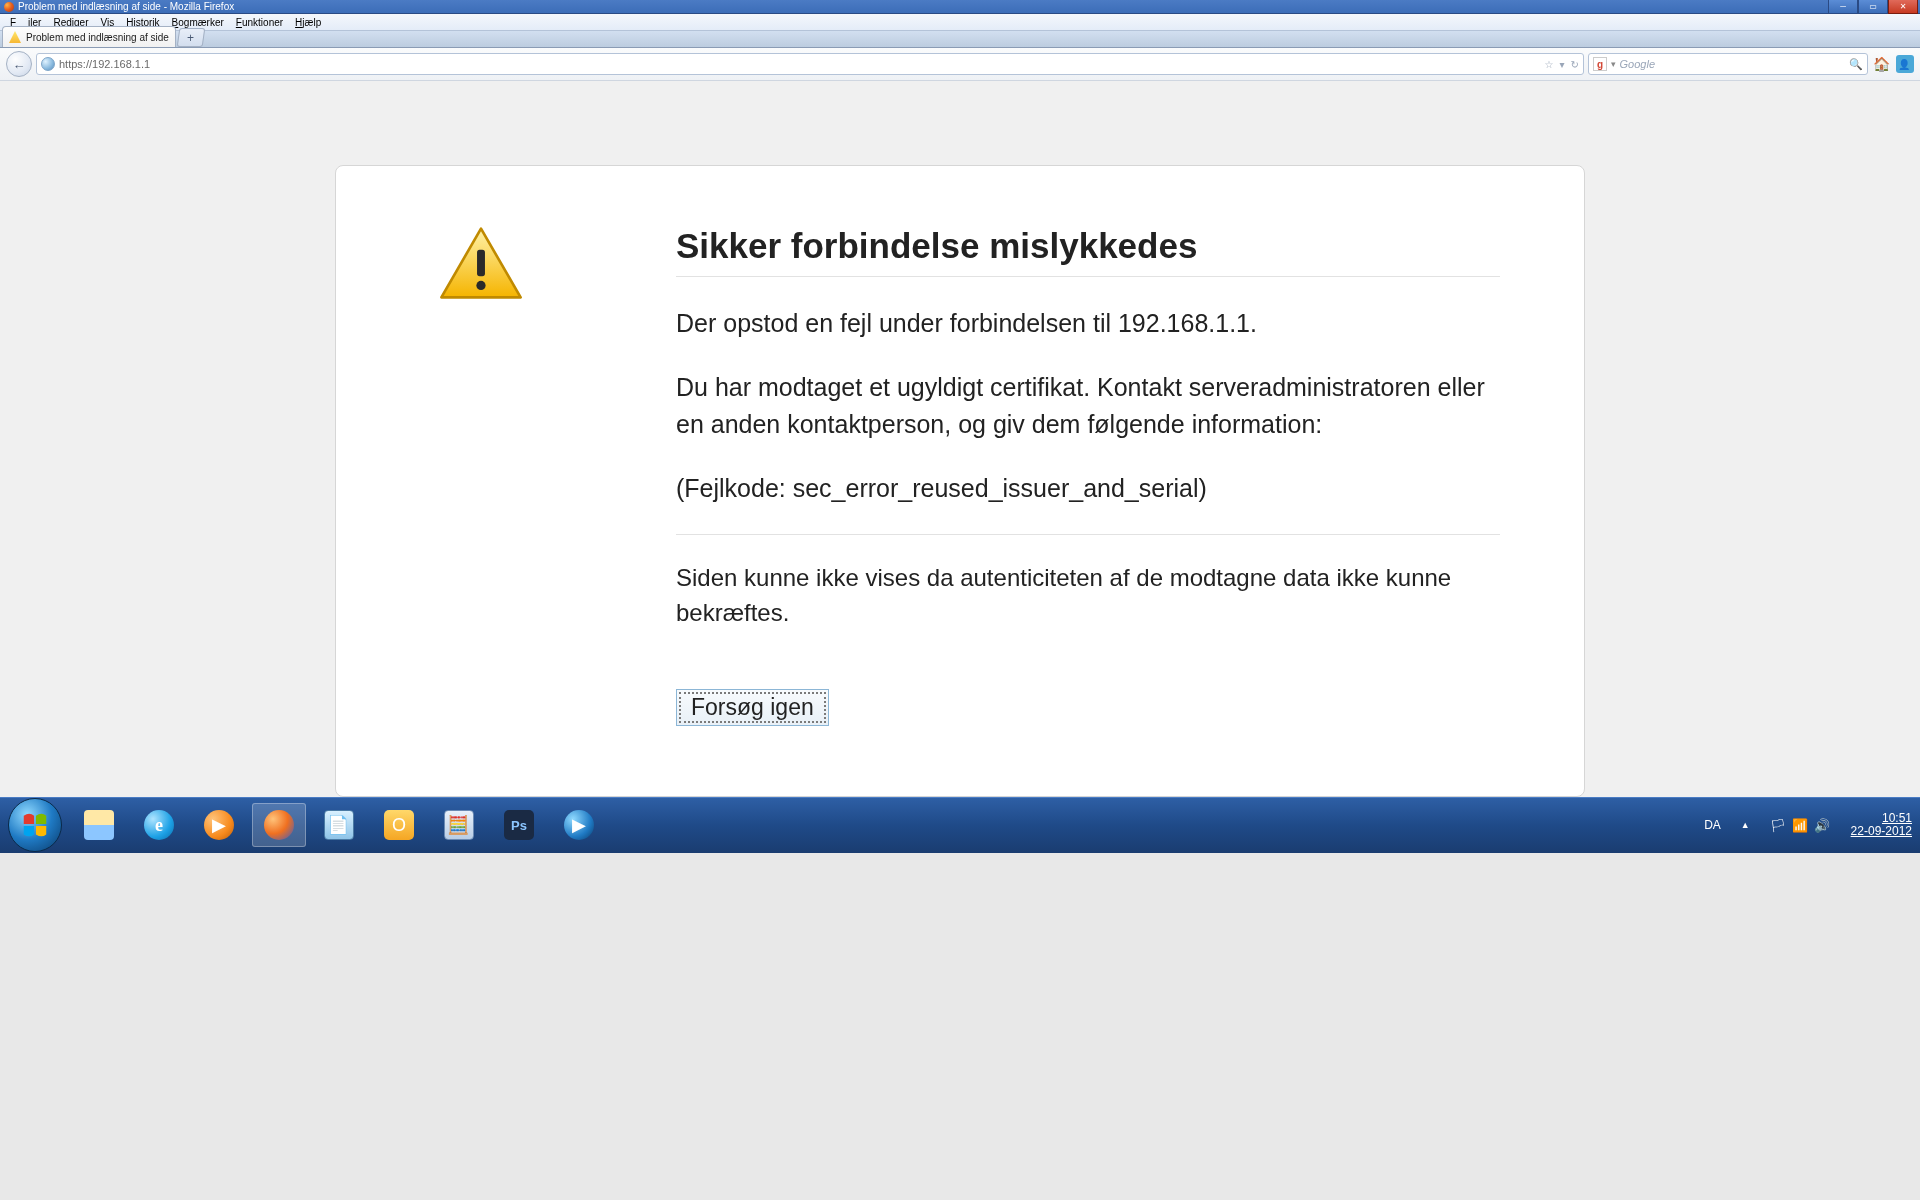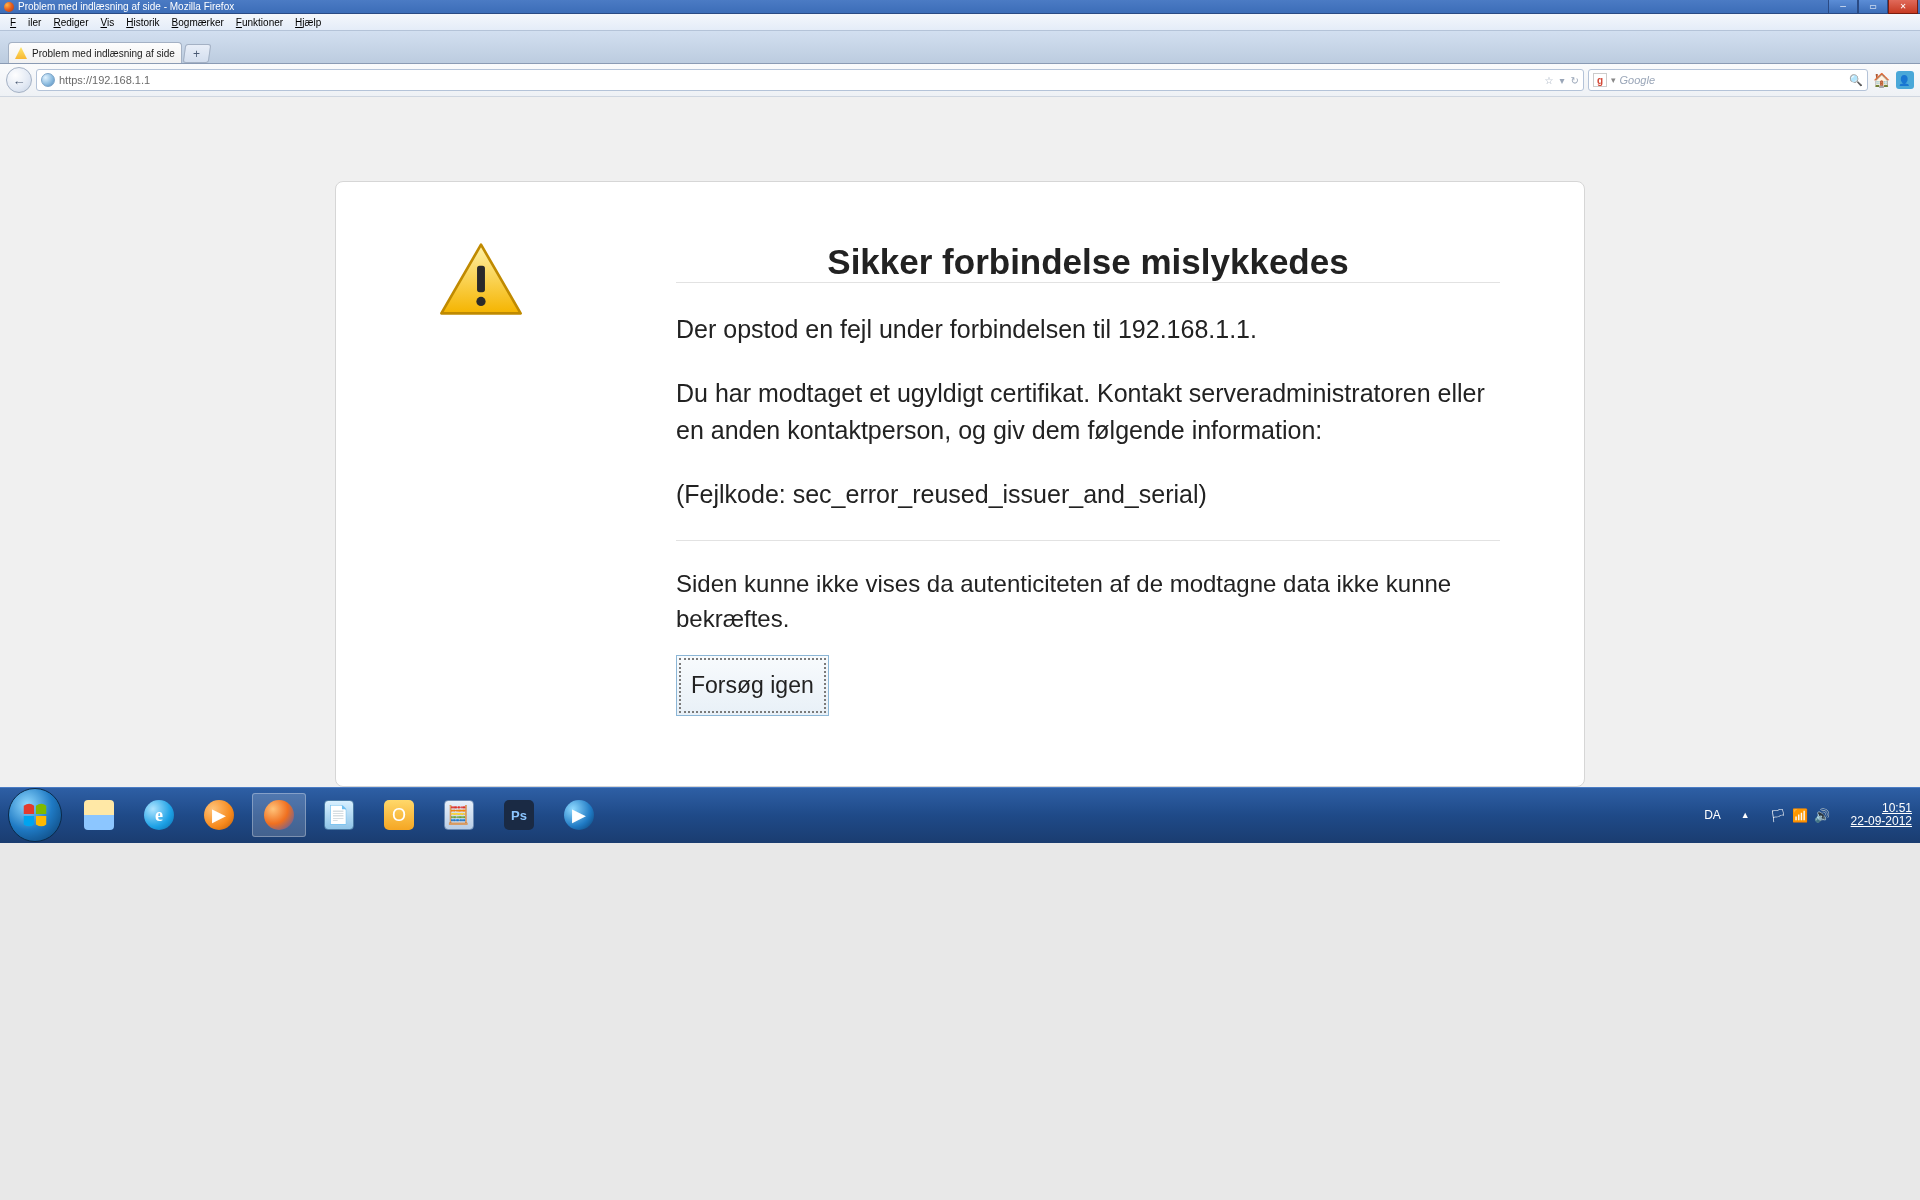--- a/index.html
+++ b/index.html
@@ -24,22 +24,22 @@
   .menubar {
     height: 17px; background: linear-gradient(#f4f7fc,#e4ecf8);
     display: flex; align-items: center; padding: 0 4px;
     font-size: 10px; border-bottom: 1px solid #b4c3d8;
   }
   .menubar span { padding: 0 6px; cursor: default; }
   .menubar span u { text-decoration: underline; }
 
   
   .tabstrip {
-    height: 33px; background: linear-gradient(#d2dff0,#bcccdf);
-    display: flex; align-items: flex-end; padding: 0 8px;
+    height: 17px; background: linear-gradient(#d2dff0,#bcccdf);
+    display: flex; align-items: flex-end; padding: 0 2px;
     border-bottom: 1px solid #8a9bb4;
   }
   .tab {
     height: 21px; min-width: 170px; max-width: 220px;
     background: linear-gradient(#fdfdfd,#f1f1f1);
     border: 1px solid #a4b1c4; border-bottom: none;
     border-radius: 4px 4px 0 0; display: flex; align-items: center;
     padding: 0 6px; gap: 5px; font-size: 10px; color: #1a1a1a;
     position: relative;
   }
@@ -109,38 +109,37 @@
     padding: 60px 84px 70px 340px; position: relative;
     font-family: "Segoe UI Light", "Segoe UI", sans-serif;
   }
   .warn-tri {
     position: absolute; left: 102px; top: 60px;
     width: 86px; height: 74px;
   }
   .warn-tri svg { width: 100%; height: 100%; }
   .error-card h1 {
     font-size: 35px; font-weight: 600; color: #222;
-    border-bottom: 1px solid #e2e2e2;
+    padding-bottom: 10px; border-bottom: 1px solid #e2e2e2;
     margin-bottom: 28px;
-    text-align: center;
   }
   .error-card p {
     font-size: 25px; color: #222; line-height: 1.45; margin-bottom: 28px;
     font-weight: 300;
   }
   .error-card hr { border: none; border-top: 1px solid #e2e2e2; margin: 10px 0 26px; }
   .error-card .aux { font-size: 24px; font-weight: 300; margin-bottom: 18px; }
   .error-card ul { list-style: none; padding-left: 18px; margin-bottom: 46px; }
   .error-card ul li { font-size: 24px; font-weight: 300; position: relative; padding-left: 20px; }
   .error-card ul li::before { content: "■"; position: absolute; left: 0; top: 6px; font-size: 10px; color: #000; }
   .retry-btn {
-    display: inline-block; padding: 16px 14px;
+    display: inline-block; padding: 4px 14px;
     font-size: 23px; font-weight: 300; color: #222;
     background: linear-gradient(#f8fbfd,#e8f0f7);
-    border: 1px solid #8cb6d6; outline: 2px dotted #7a7a7a; outline-offset: -5px;
+    border: 1px solid #8cb6d6; outline: 2px dotted #7a7a7a; outline-offset: -5px; margin-top: 40px;
   }
 
   
   .taskbar {
     height: 56px; background: linear-gradient(#2e5fa5,#1f4a88 50%,#1a3c70);
     border-top: 1px solid #4a7cc4; display: flex; align-items: center;
     padding: 0 8px; gap: 2px; position: relative;
   }
   .start-orb {
     width: 54px; height: 54px; border-radius: 50%;

